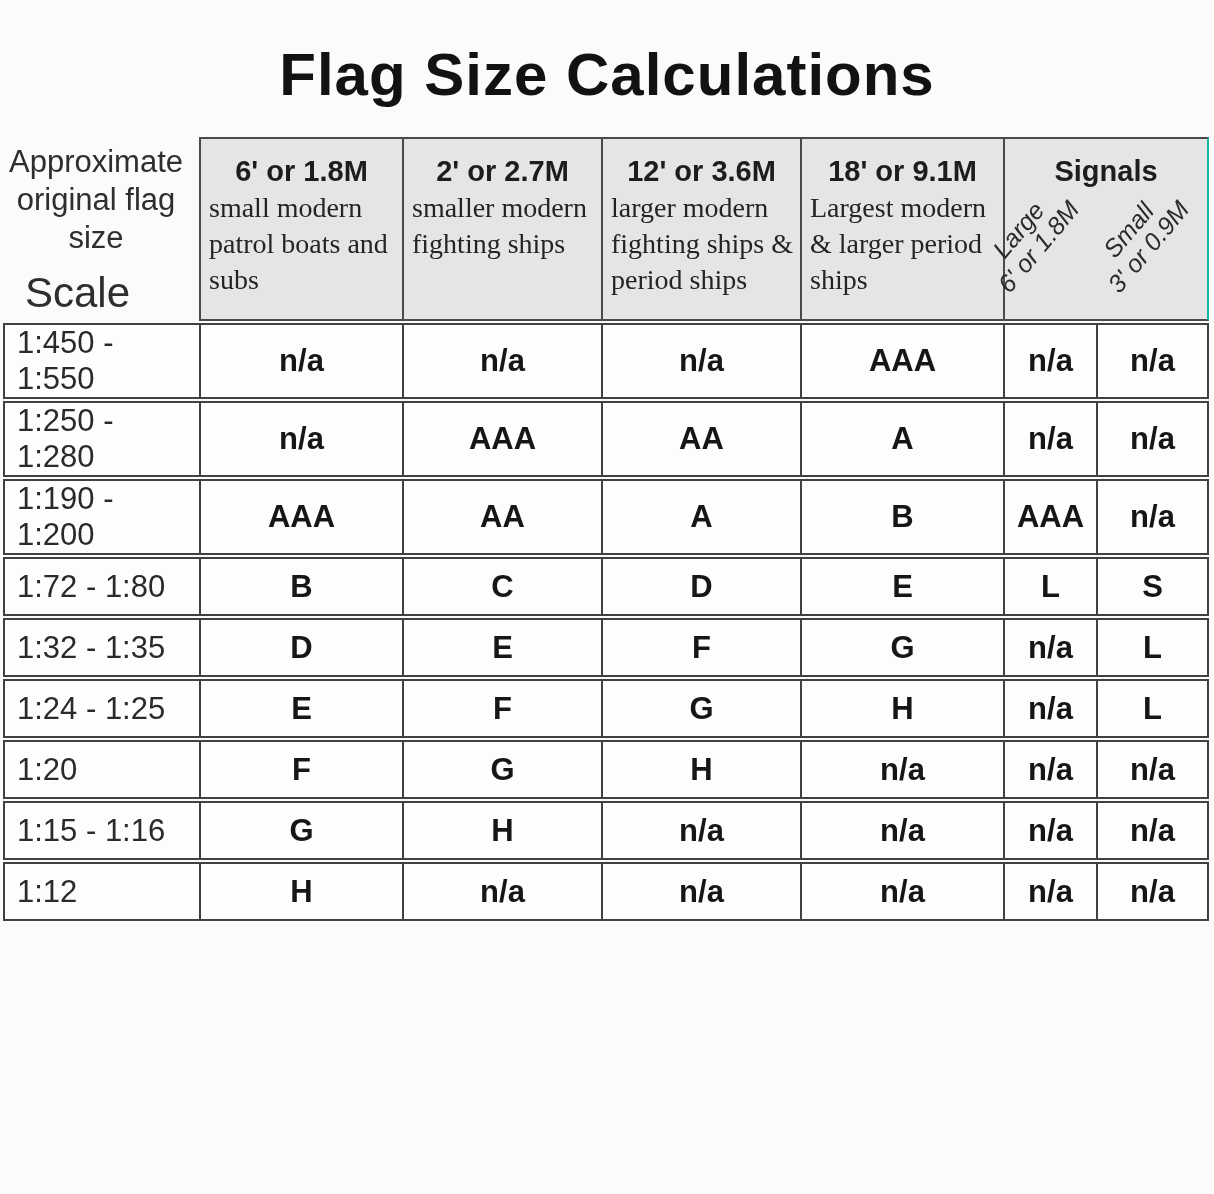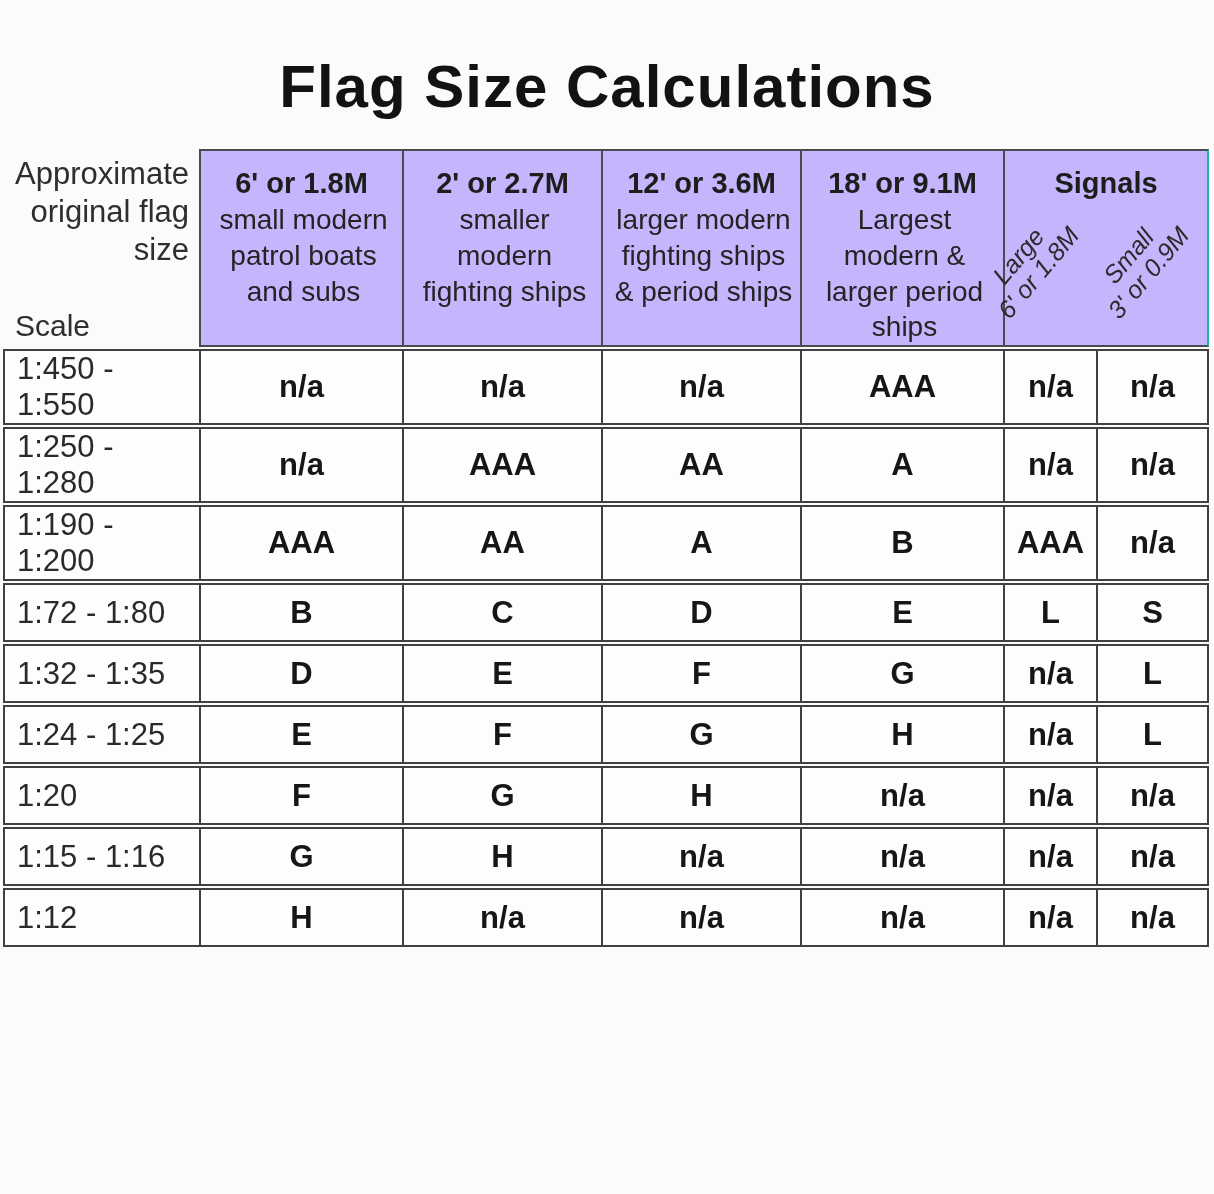--- a/index.html
+++ b/index.html
@@ -4,21 +4,21 @@
 <style>
   html, body { margin: 0; padding: 0; }
   body {
     width: 1214px; height: 1194px;
     background: #fbfbfb;
     color: #1d1d1d;
     font-family: "Liberation Sans", sans-serif;
     overflow: hidden;
   }
   .page-title {
-    margin: 12px;
+    margin: 0;
     padding-top: 40px;
     text-align: center;
     font-size: 60px;
     font-weight: 700;
     letter-spacing: 1px;
     color: #121212;
   }
   table.flag-table {
     border-collapse: separate;
     border-spacing: 0 2px;
@@ -28,57 +28,58 @@
   }
   th, td { padding: 0; }
   
   thead td.corner {
     border: none;
     vertical-align: top;
     position: relative;
     background: transparent;
   }
   .corner-top {
-    text-align: right;
+    text-align: center;
     font-size: 31px;
     line-height: 1.22;
     padding: 6px 10px 0 0;
     color: #2e2e2e;
     font-weight: 400;
   }
   .corner-scale {
     position: absolute;
-    left: 12px; bottom: 4px;
-    font-size: 30px;
+    left: 22px; bottom: 4px;
+    font-size: 42px;
     color: #2e2e2e;
     font-weight: 400;
   }
   thead th.colhead {
     height: 180px;
     vertical-align: top;
-    background: #c4b5fd;
+    background: #e5e5e5;
     border-top: 2px solid #4a4a4a;
     border-bottom: 2px solid #4a4a4a;
     border-left: 2px solid #4a4a4a;
     font-weight: 400;
   }
   thead th.colhead:last-child { border-right: 2px solid #14b8a6; }
   .colhead .size {
     font-weight: 700;
     font-size: 29px;
     padding-top: 16px;
     text-align: center;
   }
   .colhead .desc {
     font-weight: 400;
     font-size: 28px;
     line-height: 1.28;
     padding: 2px 4px 0 8px;
-    text-align: center;
+    text-align: left;
     color: #242424;
+    font-family: Liberation Serif, serif;
   }
   th.signals-head { position: relative; }
   .sig-rot {
     position: absolute;
     font-style: italic;
     font-size: 25px;
     line-height: 1.05;
     transform: rotate(-50deg);
     transform-origin: left bottom;
     text-align: center;

